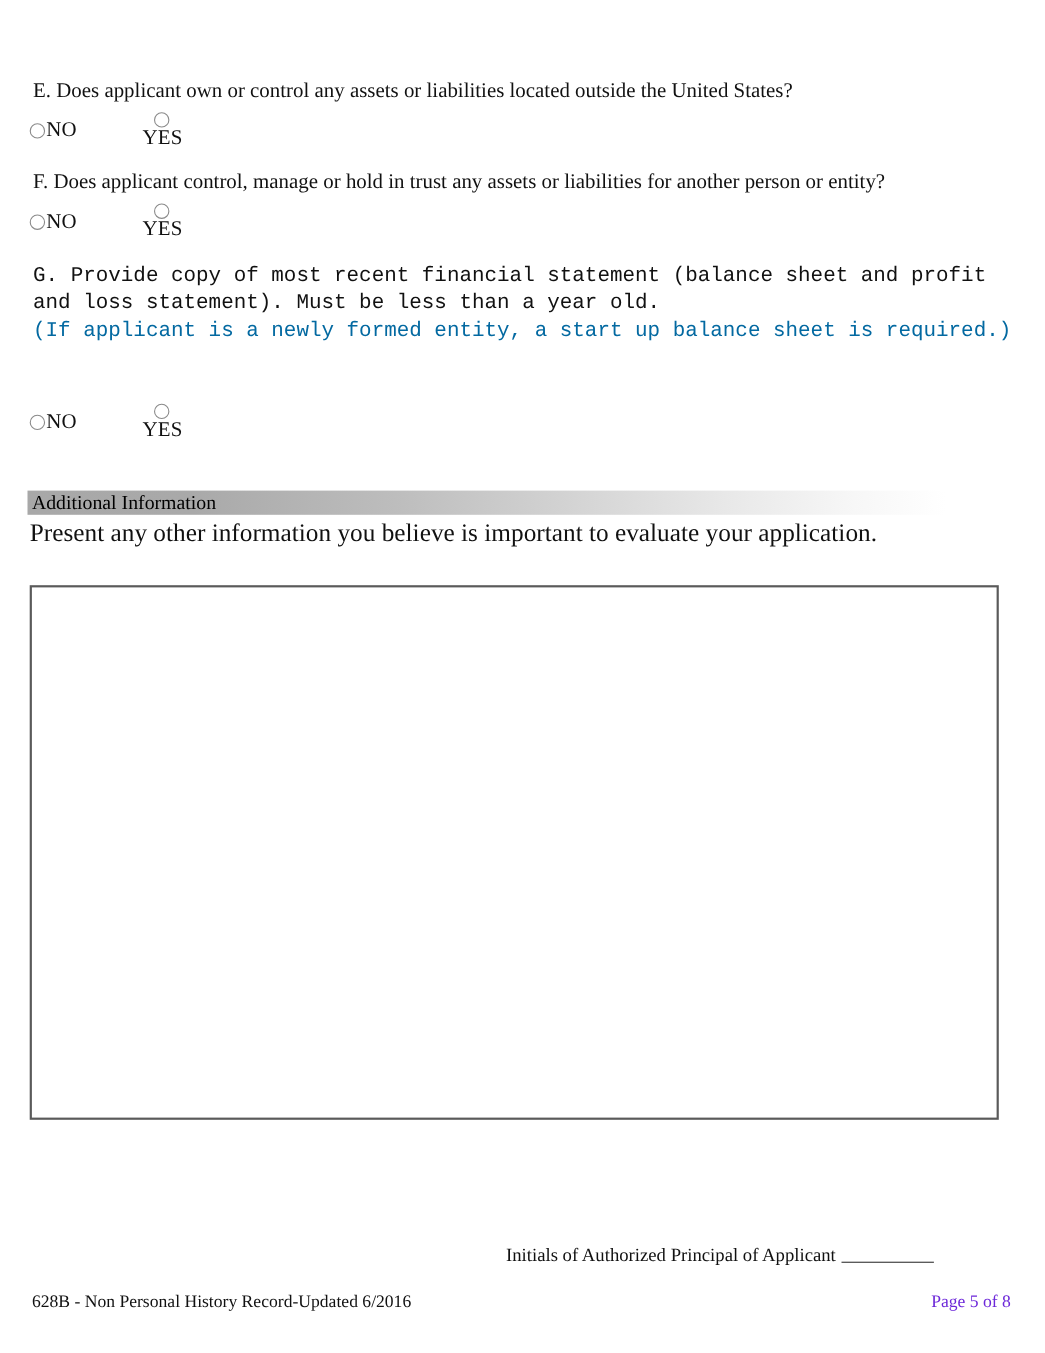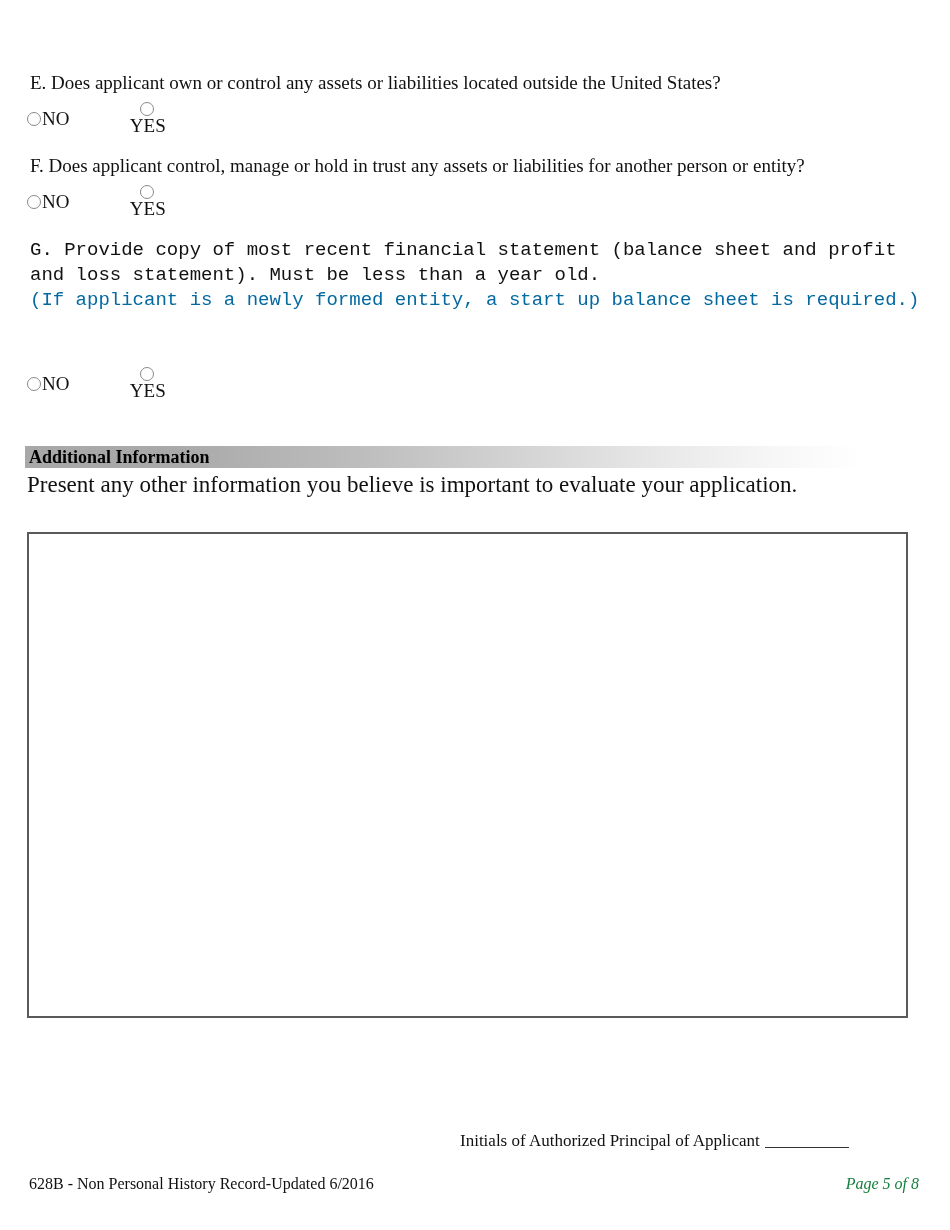--- a/index.html
+++ b/index.html
@@ -94,21 +94,21 @@
         #e8e8e8 76%,
         #f7f7f7 90%,
         #ffffff 100%);
   }
   .section-header-title {
     position: absolute;
     left: 4px;
     top: 1px;
     font-size: 18px;
     line-height: 21px;
-    font-weight: bold;
+    font-weight: normal;
     color: #000000;
     white-space: nowrap;
   }
   .section-subtitle {
     position: absolute;
     left: 27px;
     top: 473px;
     font-size: 23px;
     line-height: 24px;
     color: #111111;
@@ -152,24 +152,23 @@
     line-height: 19px;
     color: #111111;
     white-space: nowrap;
   }
   .footer-right {
     position: absolute;
     right: 31px;
     top: 1174px;
     font-size: 16px;
     line-height: 19px;
-    color: #15803d;
+    color: #6d28d9;
     white-space: nowrap;
     text-align: right;
-    font-style: italic;
   }
 </style>
 </head>
 <body>
 
 <div class="page">
 
   <div class="question-block" style="top:70px;">
     <div class="q-text">E. Does applicant own or control any assets or liabilities located outside the United States?</div>
   </div>

